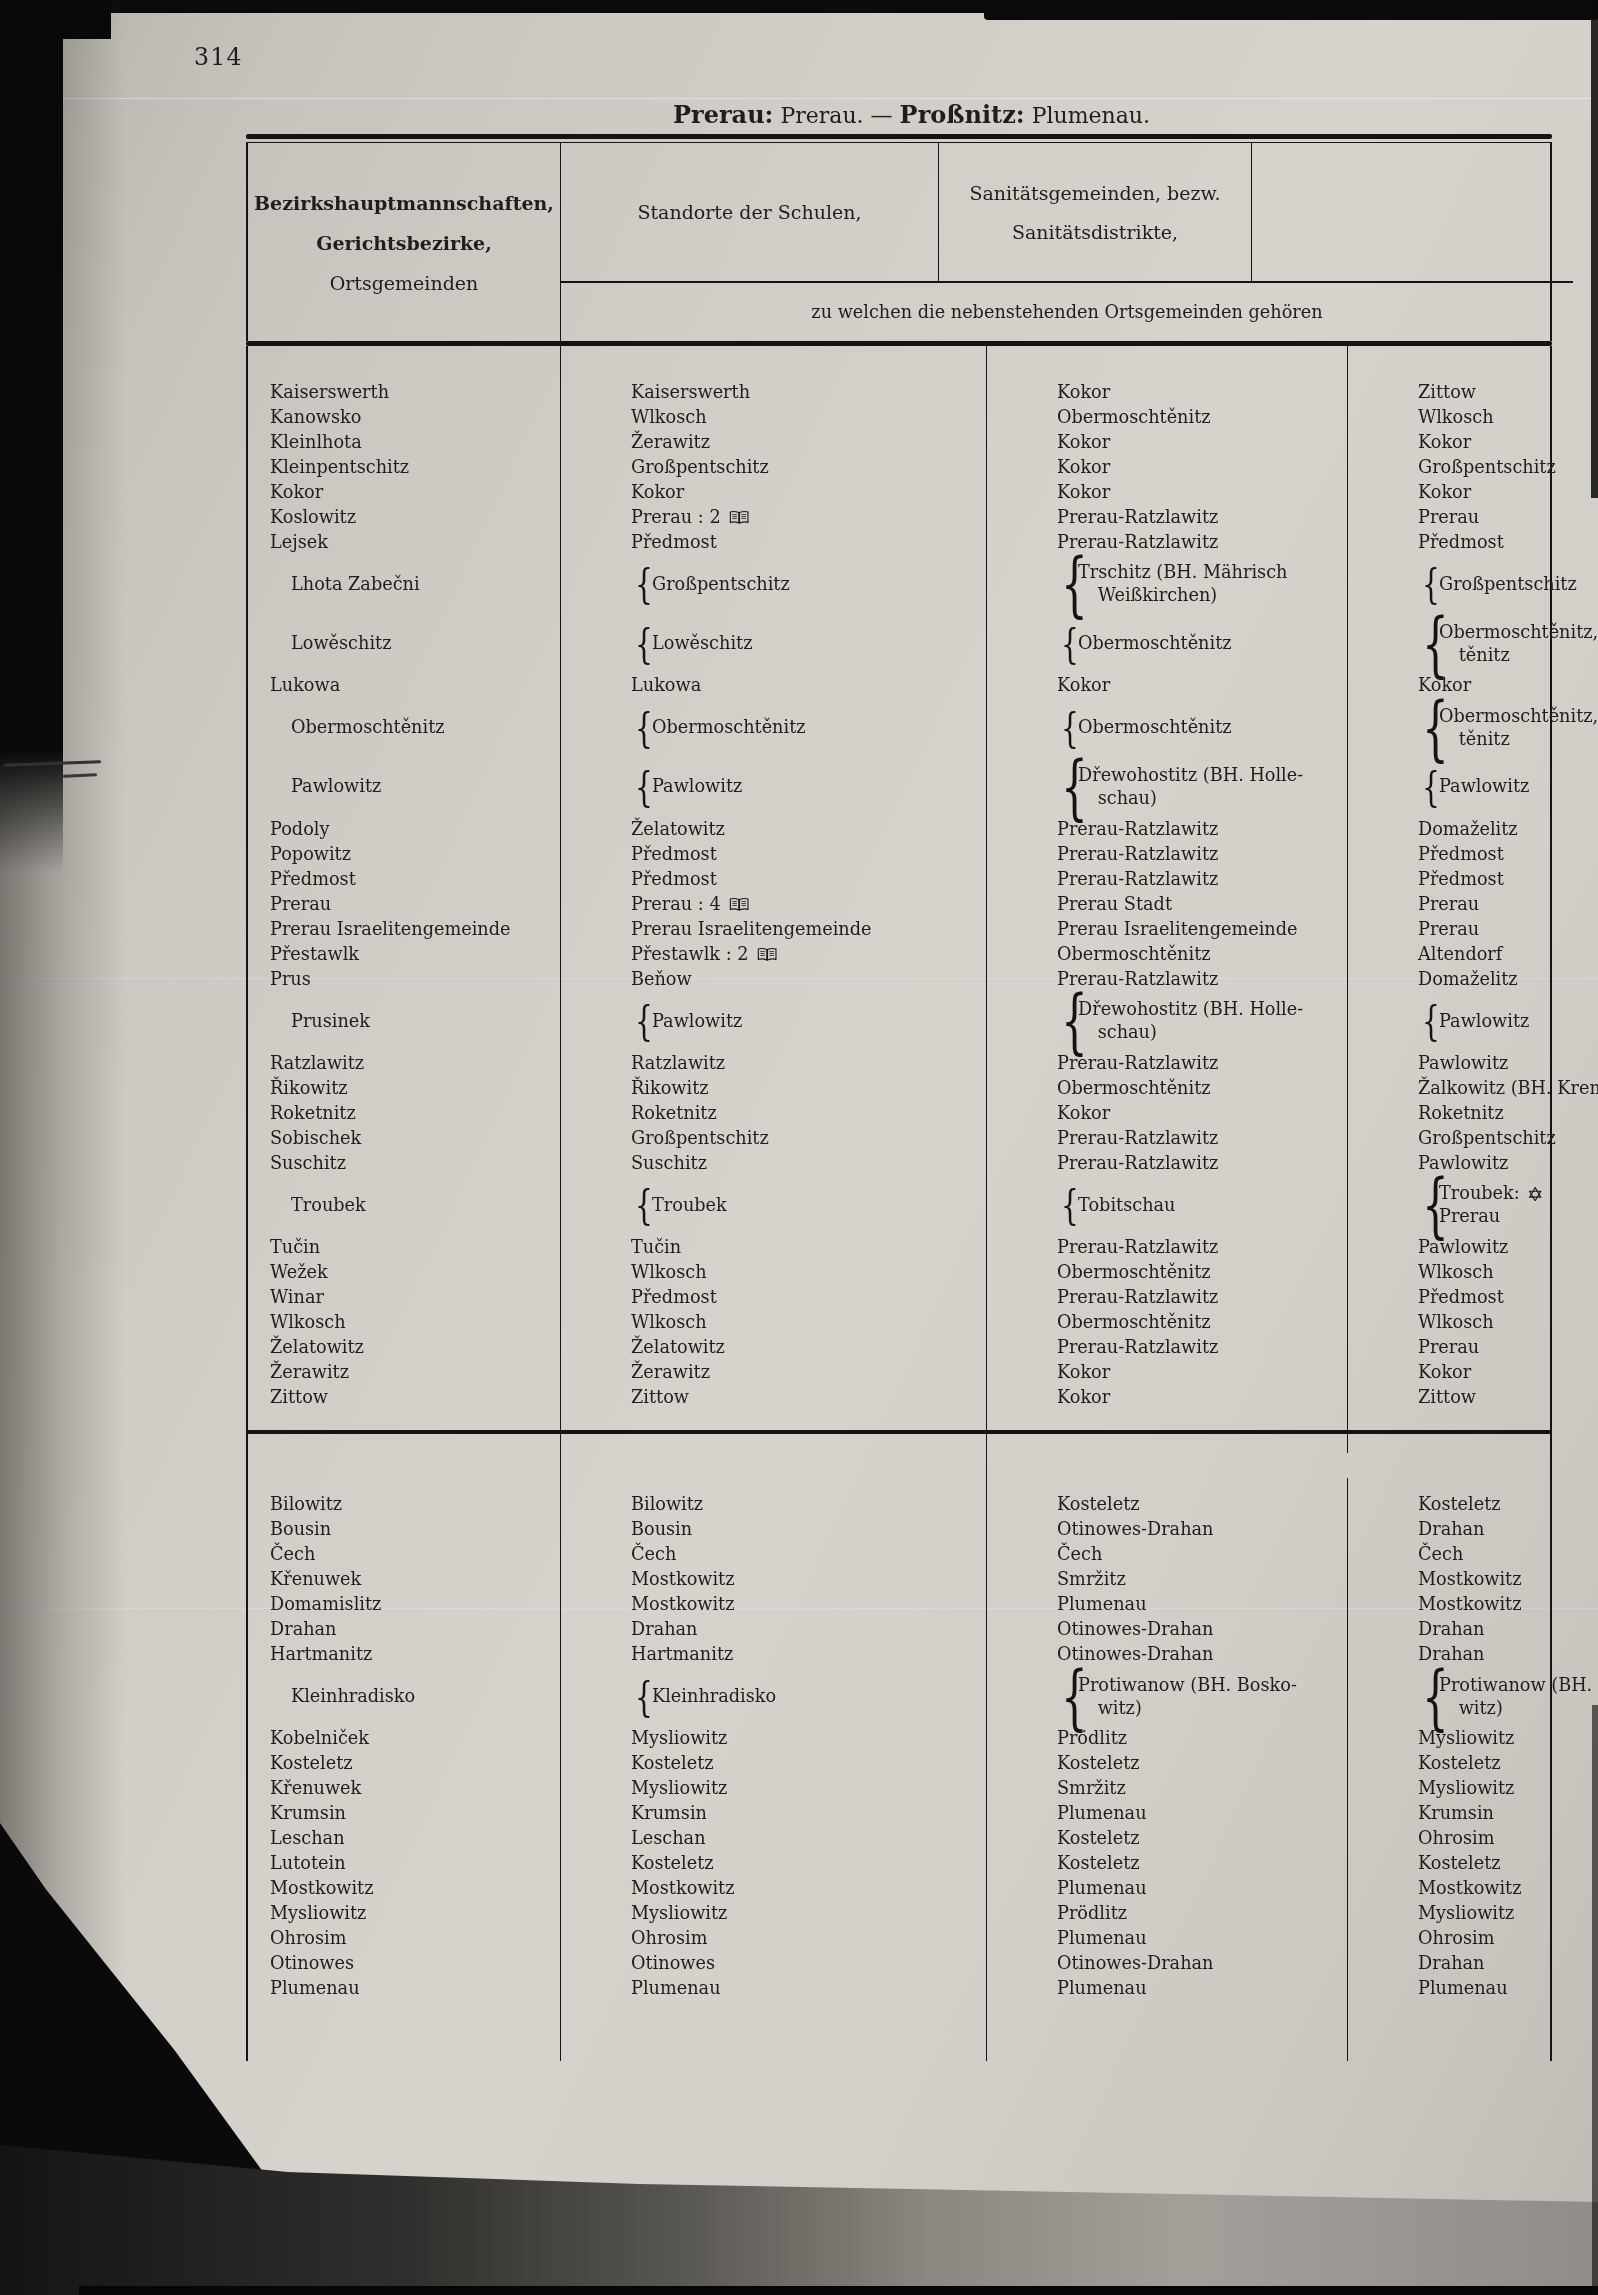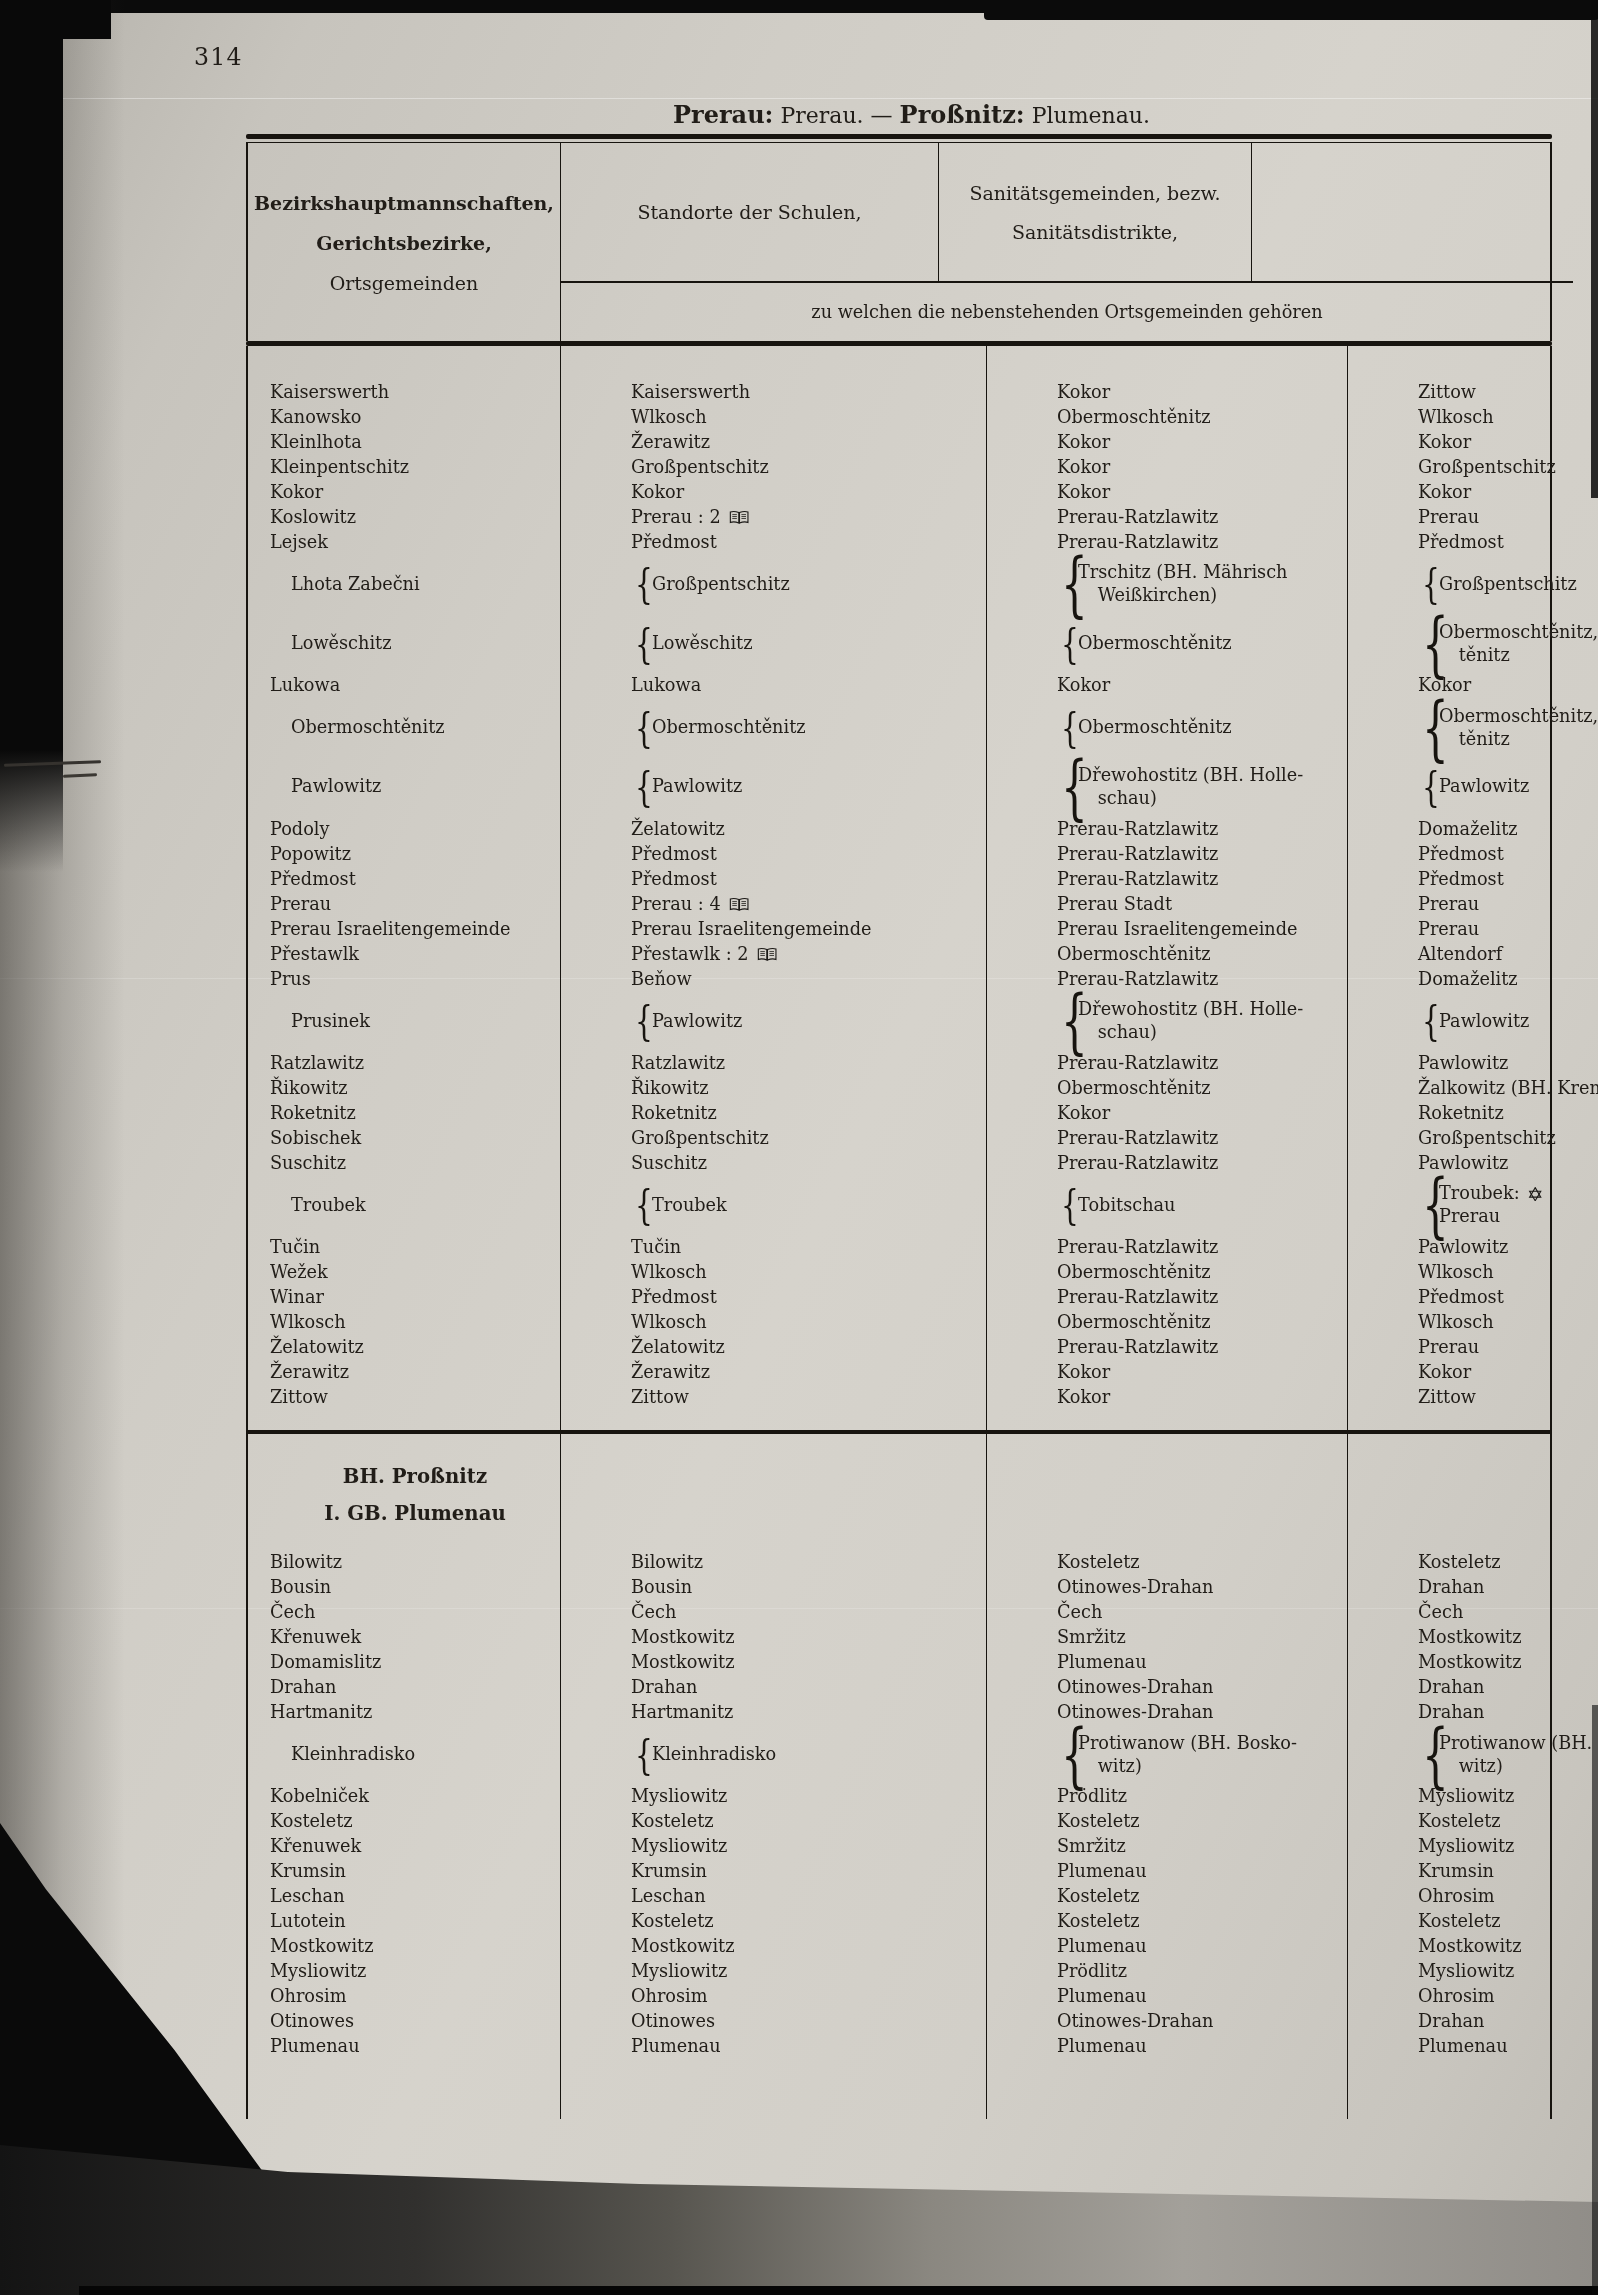--- a/index.html
+++ b/index.html
@@ -886,26 +886,20 @@
         <div class="cell c4" style="min-height: 19.7px;"></div>
       </div>
       <div class="rule-h" style="margin: 0px -2px;"></div>
       <div class="row spacer">
         <div class="cell c1" style="min-height: 18.4px;"></div>
         <div class="cell c2" style="min-height: 18.4px;"></div>
         <div class="cell c3" style="min-height: 18.4px;"></div>
         <div class="cell c4" style="min-height: 18.4px;"></div>
       </div>
       <div class="row srow">
-        <div class="cell c1">
-          <div class="shead">
-            <div>BH. Proßnitz</div>
-            <div>I. GB. Plumenau</div>
-          </div>
-        </div>
         <div class="cell c2"></div>
         <div class="cell c3"></div>
         <div class="cell c4"></div>
       </div>
       <div class="row spacer">
         <div class="cell c1" style="min-height: 14.4px;"></div>
         <div class="cell c2" style="min-height: 14.4px;"></div>
         <div class="cell c3" style="min-height: 14.4px;"></div>
         <div class="cell c4" style="min-height: 14.4px;"></div>
       </div>

